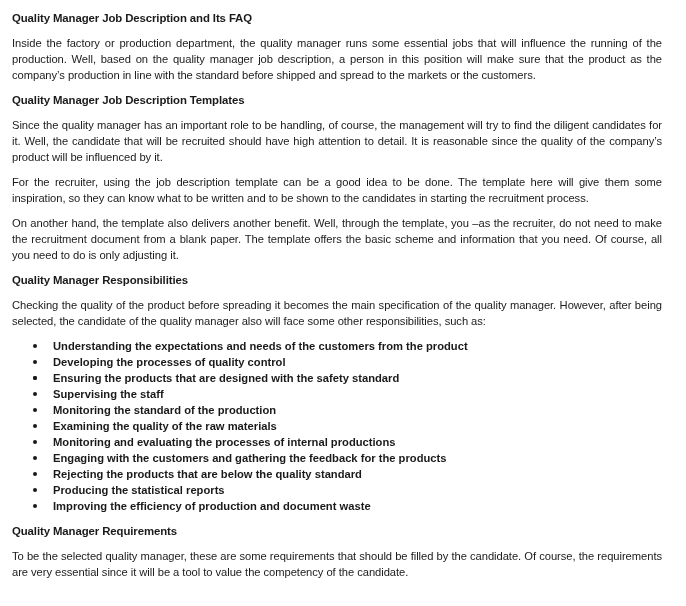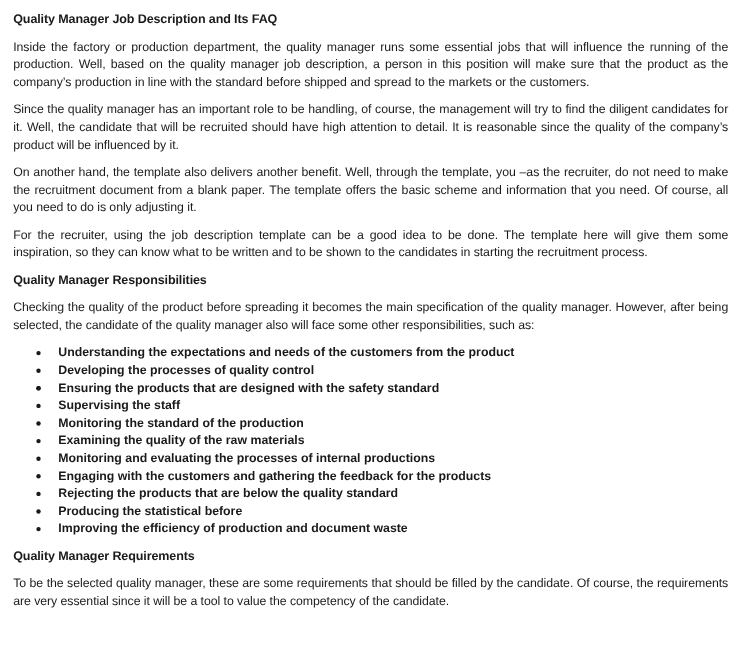--- a/index.html
+++ b/index.html
@@ -63,40 +63,41 @@
 <body>
 
 <div class="page">
 
   <section>
     <h2 class="sec-title-1">Quality Manager Job Description and Its FAQ</h2>
     <p class="gap-after-heading">Inside the factory or production department, the quality manager runs some essential jobs that will influence the running of the production. Well, based on the quality manager job description, a person in this position will make sure that the product as the company’s production in line with the standard before shipped and spread to the markets or the customers.</p>
   </section>
 
   <section>
+    <h2 class="gap-heading">Quality Manager Job Description Templates</h2>
     <p class="gap-after-heading">Since the quality manager has an important role to be handling, of course, the management will try to find the diligent candidates for it. Well, the candidate that will be recruited should have high attention to detail. It is reasonable since the quality of the company’s product will be influenced by it.</p>
+    <p class="gap-para">For the recruiter, using the job description template can be a good idea to be done. The template here will give them some inspiration, so they can know what to be written and to be shown to the candidates in starting the recruitment process.</p>
     <p class="gap-para">On another hand, the template also delivers another benefit. Well, through the template, you –as the recruiter, do not need to make the recruitment document from a blank paper. The template offers the basic scheme and information that you need. Of course, all you need to do is only adjusting it.</p>
-    <p class="gap-para">For the recruiter, using the job description template can be a good idea to be done. The template here will give them some inspiration, so they can know what to be written and to be shown to the candidates in starting the recruitment process.</p>
   </section>
 
   <section>
     <h2 class="gap-heading">Quality Manager Responsibilities</h2>
     <p class="gap-after-heading">Checking the quality of the product before spreading it becomes the main specification of the quality manager. However, after being selected, the candidate of the quality manager also will face some other responsibilities, such as:</p>
     <ul>
       <li><span class="bullet"></span><span>Understanding the expectations and needs of the customers from the product</span></li>
       <li><span class="bullet"></span><span>Developing the processes of quality control</span></li>
       <li><span class="bullet"></span></li>
       <li><span class="bullet"></span><span>Ensuring the products that are designed with the safety standard</span></li>
       <li><span class="bullet"></span><span>Supervising the staff</span></li>
       <li><span class="bullet"></span><span>Monitoring the standard of the production</span></li>
       <li><span class="bullet"></span><span>Examining the quality of the raw materials</span></li>
       <li><span class="bullet"></span><span>Monitoring and evaluating the processes of internal productions</span></li>
       <li><span class="bullet"></span><span>Engaging with the customers and gathering the feedback for the products</span></li>
       <li><span class="bullet"></span><span>Rejecting the products that are below the quality standard</span></li>
-      <li><span class="bullet"></span><span>Producing the statistical before</span></li>
+      <li><span class="bullet"></span><span>Producing the statistical reports</span></li>
       <li><span class="bullet"></span><span>Improving the efficiency of production and document waste</span></li>
     </ul>
   </section>
 
   <section>
     <h2 class="gap-heading">Quality Manager Requirements</h2>
     <p class="gap-after-heading">To be the selected quality manager, these are some requirements that should be filled by the candidate. Of course, the requirements are very essential since it will be a tool to value the competency of the candidate.</p>
   </section>
 
 </div>

